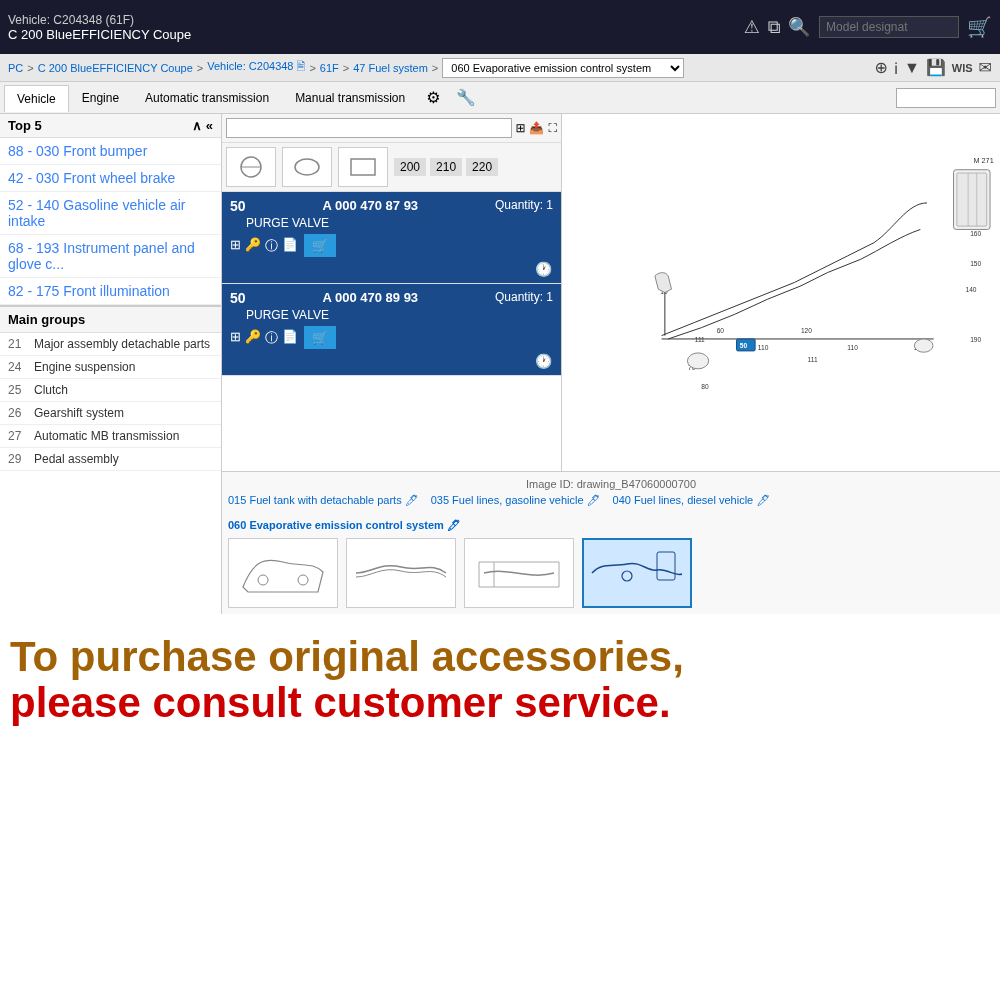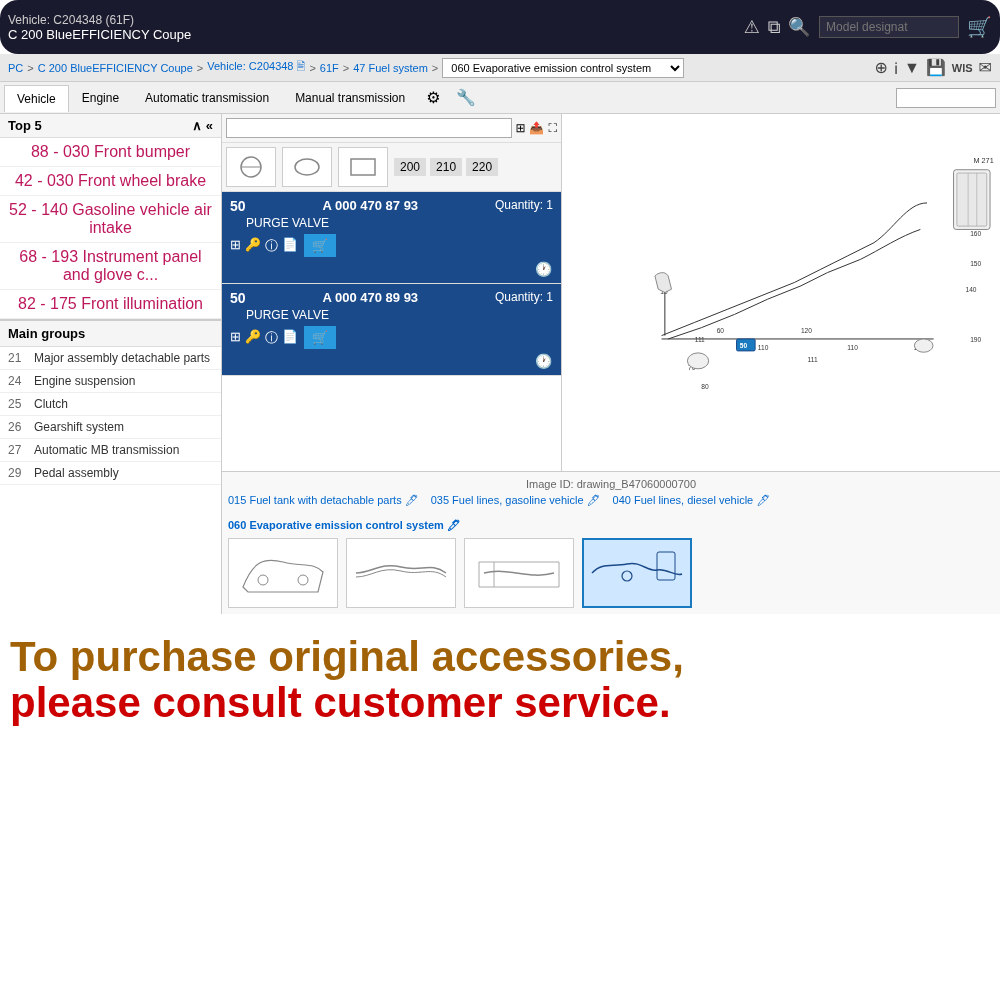--- a/index.html
+++ b/index.html
@@ -1,19 +1,19 @@
 <!DOCTYPE html>
 <html><head>
   <meta charset="utf-8">
   <style>
     * { margin: 0; padding: 0; box-sizing: border-box; }
     body { width: 1000px; height: 1000px; font-family: Arial, sans-serif; font-size: 12px; overflow: hidden; background: #fff; }
 
     
-    .header { background: #1a1a2e; color: #fff; padding: 4px 8px; display: flex; justify-content: space-between; align-items: center; height: 54px; border-radius: 18px; }
+    .header { background: #1a1a2e; color: #fff; padding: 4px 8px; display: flex; justify-content: space-between; align-items: center; height: 54px; }
     .header-left { display: flex; flex-direction: column; }
     .header-title { font-size: 12px; color: #ccc; }
     .header-subtitle { font-size: 13px; color: #fff; }
     .header-right { display: flex; align-items: center; gap: 8px; }
     .header-icon { color: #ccc; font-size: 18px; cursor: pointer; }
     .search-input-header { border: 1px solid #555; background: #2a2a3e; color: #fff; padding: 3px 6px; width: 140px; font-size: 12px; }
     .cart-icon { color: #fff; font-size: 20px; }
 
     
     .breadcrumb { background: #e8e8e8; padding: 4px 8px; display: flex; align-items: center; gap: 4px; font-size: 11px; color: #333; height: 28px; border-bottom: 1px solid #ccc; }
@@ -31,21 +31,21 @@
     .tab-search { margin-left: auto; margin-right: 4px; }
     .tab-search input { border: 1px solid #aaa; padding: 2px 6px; font-size: 12px; width: 100px; }
 
     
     .main-layout { display: flex; height: 500px; }
 
     
     .sidebar { width: 222px; border-right: 1px solid #ccc; overflow-y: auto; background: #fff; flex-shrink: 0; }
     .top5-header { display: flex; justify-content: space-between; align-items: center; background: #f5f5f5; padding: 4px 8px; font-weight: bold; font-size: 13px; border-bottom: 1px solid #ddd; }
     .top5-controls { display: flex; gap: 4px; }
-    .sidebar-item { padding: 5px 8px; cursor: pointer; font-size: 16px; border-bottom: 1px solid #eee; color: #be185d; text-align: center; }
+    .sidebar-item { padding: 5px 8px; cursor: pointer; font-size: 14px; border-bottom: 1px solid #eee; color: #3b82f6; }
     .main-groups-header { padding: 5px 8px; font-weight: bold; font-size: 13px; background: #f5f5f5; border-bottom: 1px solid #ddd; border-top: 2px solid #ccc; }
     .sidebar-group-item { padding: 4px 8px; cursor: pointer; font-size: 12px; border-bottom: 1px solid #eee; display: flex; gap: 6px; }
     .sidebar-group-item .num { color: #666; min-width: 20px; }
     .sidebar-group-item .label { color: #333; }
 
     
     .content-area { flex: 1; display: flex; flex-direction: column; overflow: hidden; }
 
     
     .parts-list { width: 340px; flex-shrink: 0; border-right: 1px solid #ccc; overflow-y: auto; }

